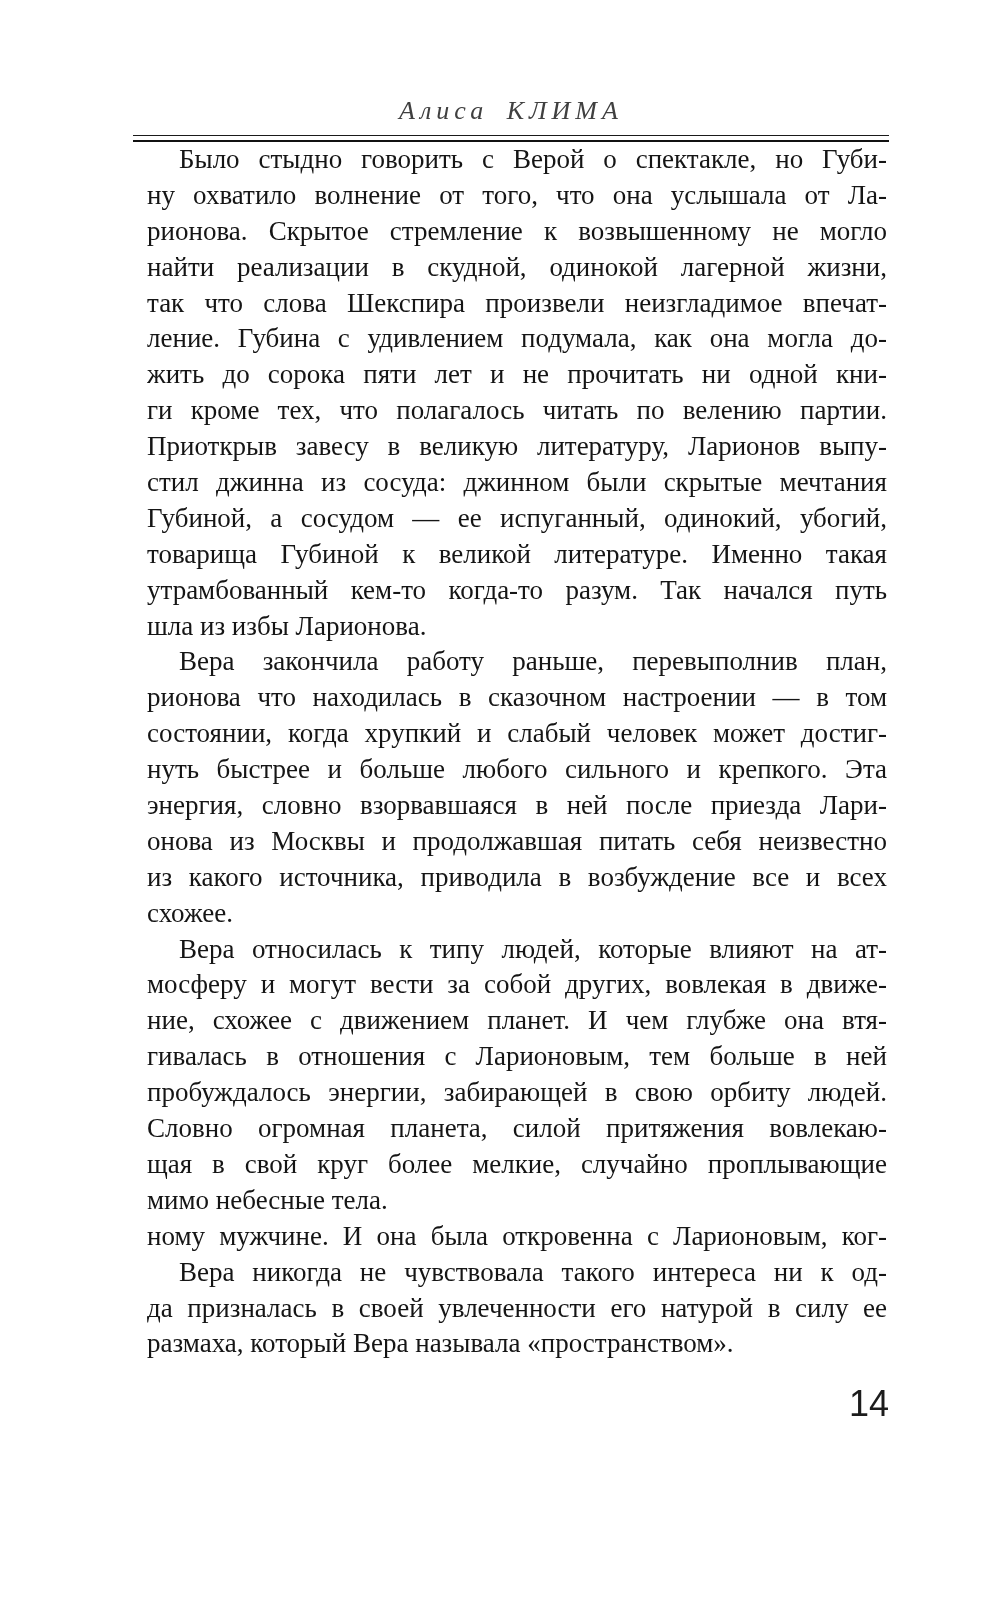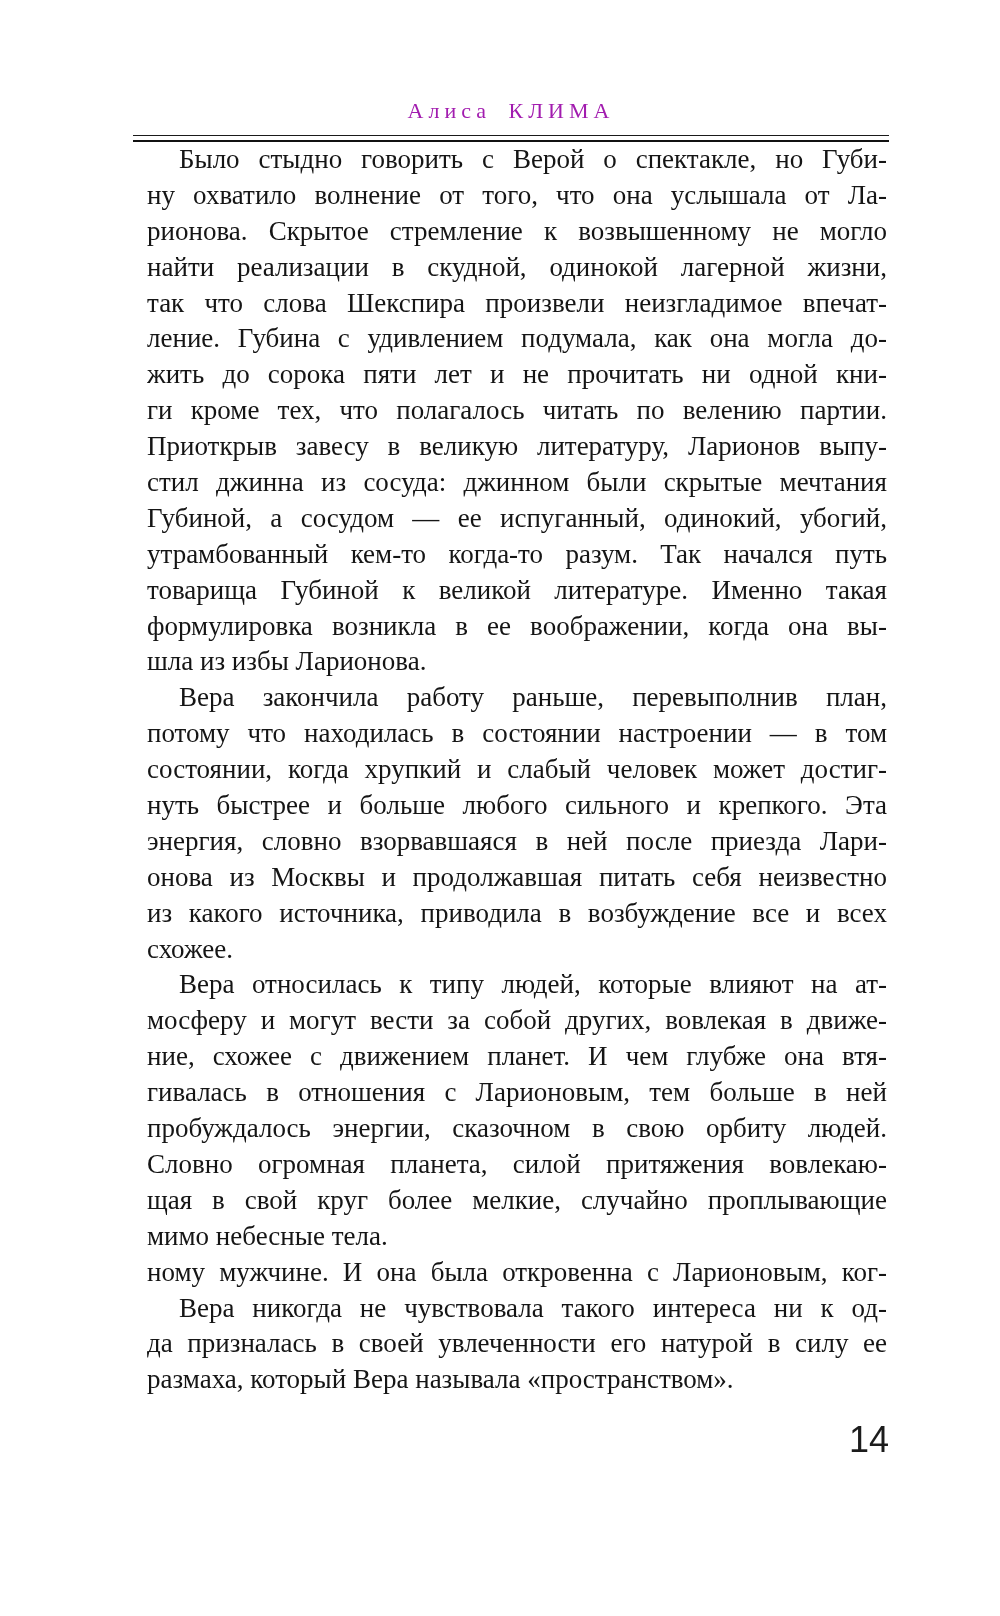--- a/index.html
+++ b/index.html
@@ -17,25 +17,26 @@
     color: #141414;
   }
   .column {
     position: absolute;
     left: 133px;
     top: 96px;
     width: 756px;
   }
   .running-head {
     text-align: center;
-    font-size: 22px;
+    font-size: 26px;
     line-height: 30px;
     letter-spacing: 5px;
     word-spacing: 7px;
-    color: #a21caf;
+    color: #404040;
+    font-style: italic;
   }
   .rule {
     margin-top: 9px;
     height: 4px;
     border-top: 1px solid #1a1a1a;
     border-bottom: 2px solid #111111;
   }
   .text-block {
     padding: 0 2px 0 14px;
   }
@@ -76,37 +77,36 @@
         <div class="line">ну охватило волнение от того, что она услышала от Ла-</div>
         <div class="line">рионова. Скрытое стремление к возвышенному не могло</div>
         <div class="line">найти реализации в скудной, одинокой лагерной жизни,</div>
         <div class="line">так что слова Шекспира произвели неизгладимое впечат-</div>
         <div class="line">ление. Губина с удивлением подумала, как она могла до-</div>
         <div class="line">жить до сорока пяти лет и не прочитать ни одной кни-</div>
         <div class="line">ги кроме тех, что полагалось читать по велению партии.</div>
         <div class="line">Приоткрыв завесу в великую литературу, Ларионов выпу-</div>
         <div class="line">стил джинна из сосуда: джинном были скрытые мечтания</div>
         <div class="line">Губиной, а сосудом — ее испуганный, одинокий, убогий,</div>
+        <div class="line">товарища Губиной к великой литературе. Именно такая</div>
         <div class="line">утрамбованный кем-то когда-то разум. Так начался путь</div>
-        <div class="line">товарища Губиной к великой литературе. Именно такая</div>
-        <div class="line">формулировка возникла в ее воображении, когда она вы-</div>
         <div class="line last">шла из избы Ларионова.</div>
         <div class="line indent">Вера закончила работу раньше, перевыполнив план,</div>
-        <div class="line">потому что находилась в состоянии настроении — в том</div>
+        <div class="line">рионова что находилась в сказочном настроении — в том</div>
         <div class="line">состоянии, когда хрупкий и слабый человек может достиг-</div>
         <div class="line">нуть быстрее и больше любого сильного и крепкого. Эта</div>
         <div class="line">энергия, словно взорвавшаяся в ней после приезда Лари-</div>
         <div class="line">онова из Москвы и продолжавшая питать себя неизвестно</div>
         <div class="line">из какого источника, приводила в возбуждение все и всех</div>
         <div class="line last">схожее.</div>
         <div class="line indent">Вера относилась к типу людей, которые влияют на ат-</div>
         <div class="line">мосферу и могут вести за собой других, вовлекая в движе-</div>
         <div class="line">ние, схожее с движением планет. И чем глубже она втя-</div>
         <div class="line">гивалась в отношения с Ларионовым, тем больше в ней</div>
-        <div class="line">пробуждалось энергии, сказочном в свою орбиту людей.</div>
+        <div class="line">пробуждалось энергии, забирающей в свою орбиту людей.</div>
         <div class="line">Словно огромная планета, силой притяжения вовлекаю-</div>
         <div class="line">щая в свой круг более мелкие, случайно проплывающие</div>
         <div class="line last">мимо небесные тела.</div>
         <div class="line">ному мужчине. И она была откровенна с Ларионовым, ког-</div>
         <div class="line indent">Вера никогда не чувствовала такого интереса ни к од-</div>
         <div class="line">да призналась в своей увлеченности его натурой в силу ее</div>
         <div class="line last">размаха, который Вера называла «пространством».</div>
       </div>
     <div class="page-number">14</div>
   </div>

